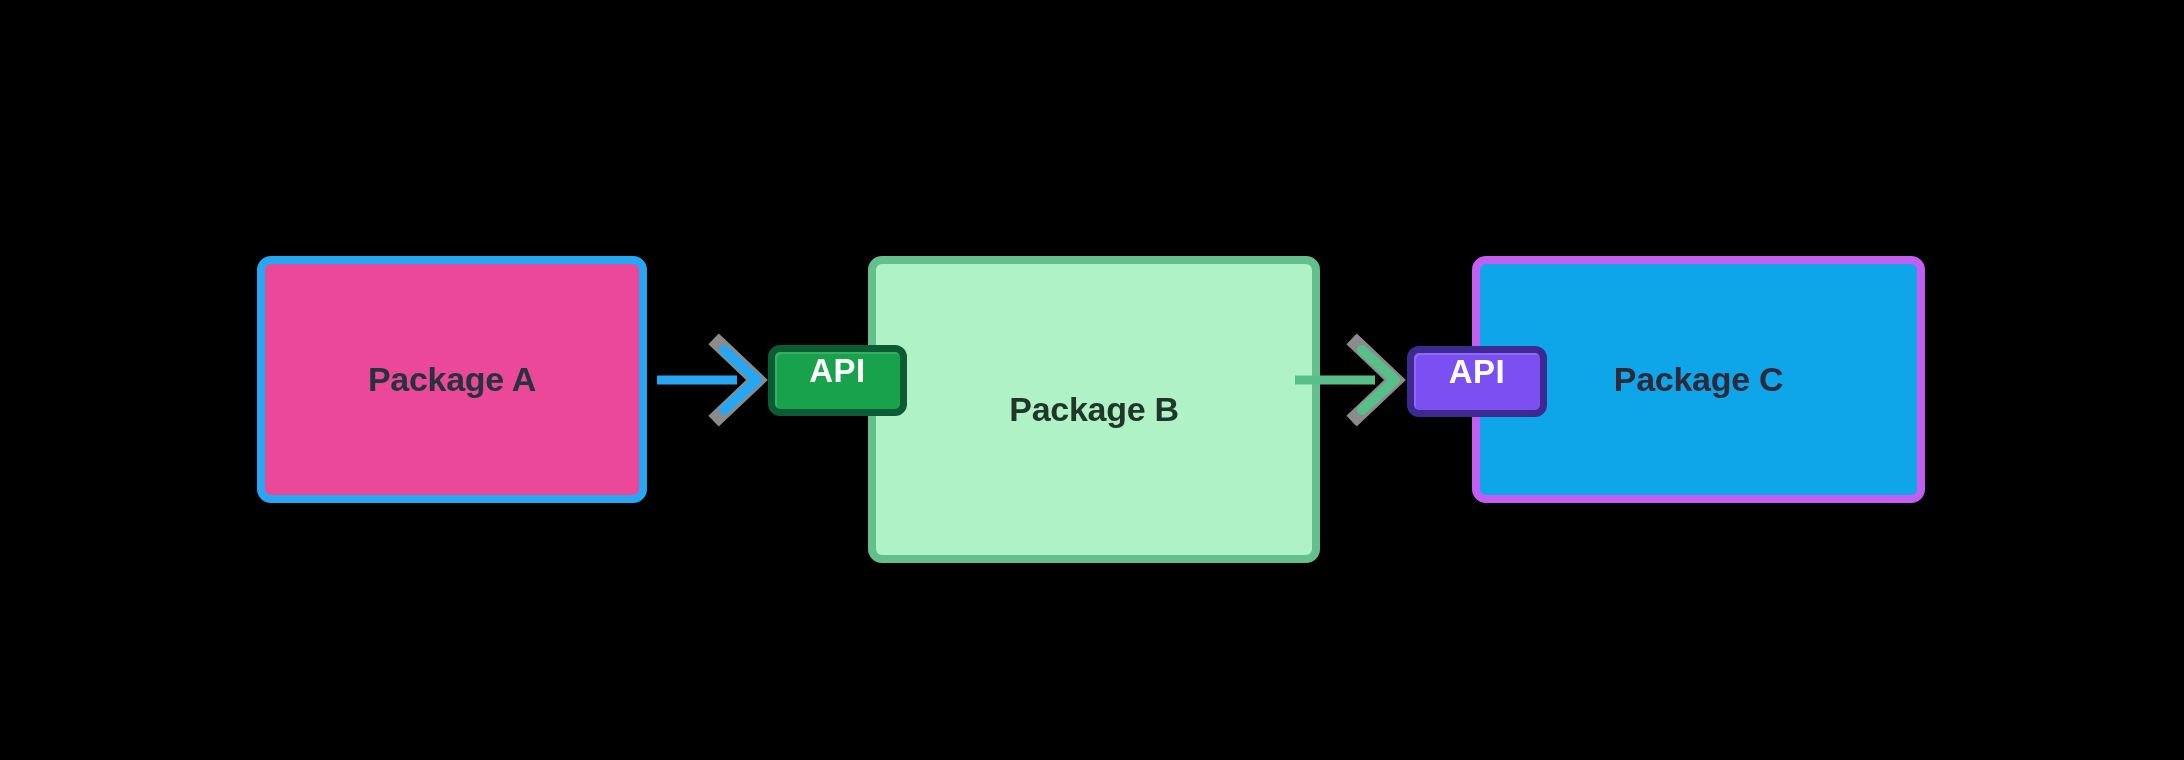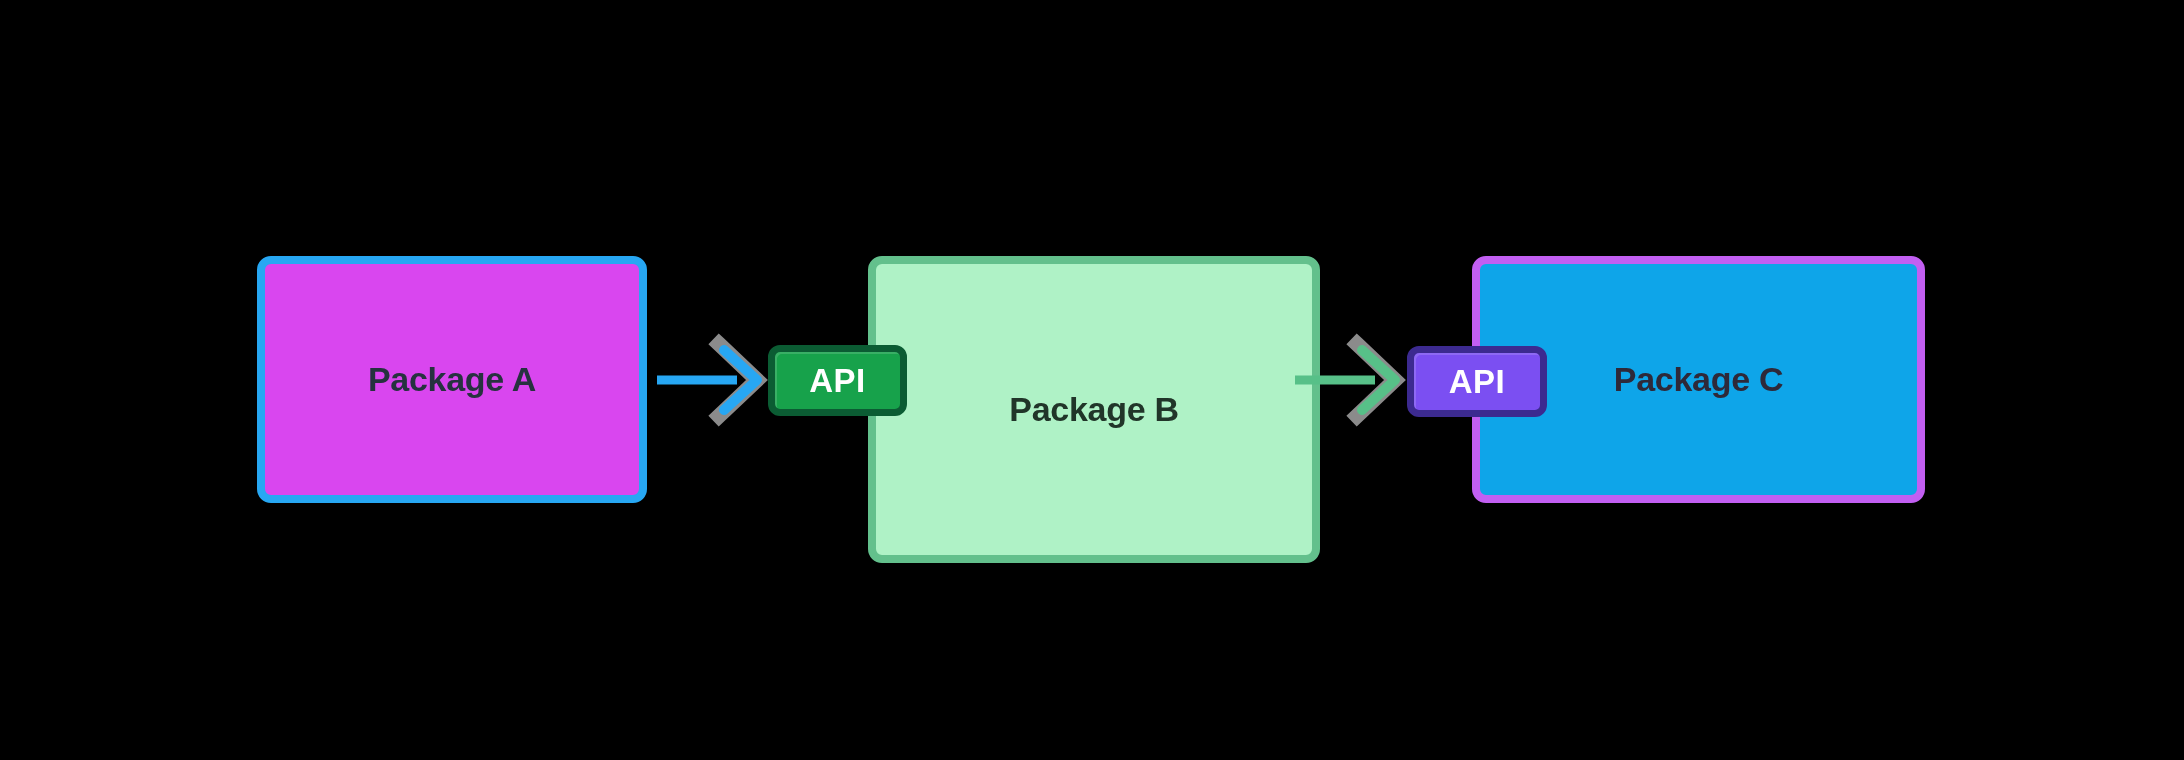--- a/index.html
+++ b/index.html
@@ -47,21 +47,21 @@
     white-space: nowrap;
   }
 
   
   .api-badge {
     position: absolute;
     box-sizing: border-box;
     border: 7px solid;
     border-radius: 12px;
     display: flex;
-    align-items: center;
+    align-items: flex-start;
     justify-content: center;
     z-index: 3;
     box-shadow: inset 2px 2px 0 rgba(255,255,255,0.15);
   }
   .api-badge-b { left: 768px;  top: 345px; width: 139px; height: 71px; }
   .api-badge-c { left: 1407px; top: 346px; width: 140px; height: 71px; }
   .api-label {
     font-size: 33px;
     font-weight: 600;
     letter-spacing: 0.5px;
@@ -76,21 +76,21 @@
     overflow: visible;
   }
   .arrow-1 { left: 647px;  top: 330px; }
   .arrow-2 { left: 1285px; top: 330px; }
 </style>
 </head>
 <body>
 
 <div class="stage">
 
-  <div class="pkg pkg-a" style="background-color: #d946ef; border-color: rgb(39, 167, 243);">
+  <div class="pkg pkg-a" style="background-color: #ec4899; border-color: rgb(39, 167, 243);">
     <span class="pkg-label" style="color: rgb(38, 50, 63);">Package A</span>
   </div>
 
   <svg class="arrow arrow-1" viewBox="0 0 125 100">
     <line x1="10" y1="50" x2="90" y2="50" stroke-width="9" fill="none" stroke="#27a7f3"></line>
     <polyline points="72,14 110,50 72,86" stroke-width="15" fill="none" stroke-linecap="square" stroke-linejoin="miter" stroke="#8b8b8b"></polyline>
     <polyline points="77,20 110,50 77,80" stroke-width="10" fill="none" stroke-linecap="round" stroke-linejoin="round" stroke="#27a7f3"></polyline>
   </svg>
 
   <div class="pkg pkg-b" style="background-color: rgb(175, 242, 198); border-color: rgb(99, 192, 140);">

